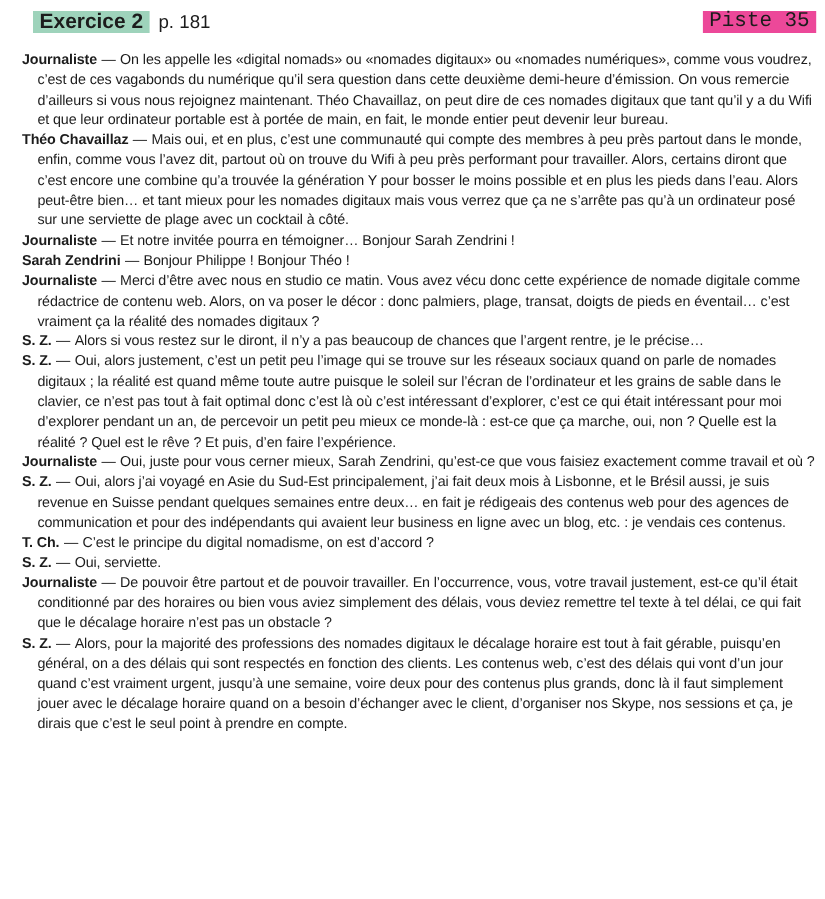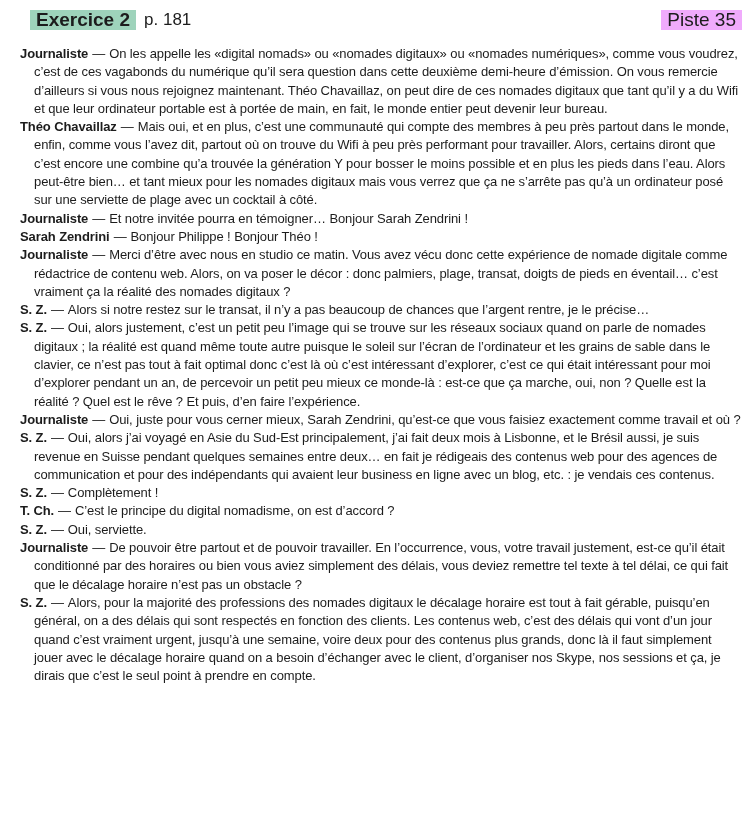--- a/index.html
+++ b/index.html
@@ -53,46 +53,45 @@
 </head>
 <body>
 
 <div class="page">
 
   <div class="page-header">
     <div class="header-left">
       <span class="badge badge-exercise" style="background: rgb(158, 211, 187);">Exercice 2</span>
       <span class="page-ref">p. 181</span>
     </div>
-    <span class="badge badge-track" style="background: #f0abfc;">Piste 35</span>
+    <span class="badge badge-track" style="background: #ec4899; font-family: Liberation Mono, monospace;">Piste 35</span>
   </div>
 
   <div class="transcript">
 
     <p class="turn"><b class="speaker">Journaliste</b><span class="sep">—</span><span class="utterance">On les appelle les «digital nomads» ou «nomades digitaux» ou «nomades numériques», comme vous voudrez, c’est de ces vagabonds du numérique qu’il sera question dans cette deuxième demi-heure d’émission. On vous remercie d’ailleurs si vous nous rejoignez maintenant. Théo Chavaillaz, on peut dire de ces nomades digitaux que tant qu’il y a du Wifi et que leur ordinateur portable est à portée de main, en fait, le monde entier peut devenir leur bureau.</span></p>
 
     <p class="turn"><b class="speaker">Théo Chavaillaz</b><span class="sep">—</span><span class="utterance">Mais oui, et en plus, c’est une communauté qui compte des membres à peu près partout dans le monde, enfin, comme vous l’avez dit, partout où on trouve du Wifi à peu près performant pour travailler. Alors, certains diront que c’est encore une combine qu’a trouvée la génération Y pour bosser le moins possible et en plus les pieds dans l’eau. Alors peut-être bien… et tant mieux pour les nomades digitaux mais vous verrez que ça ne s’arrête pas qu’à un ordinateur posé sur une serviette de plage avec un cocktail à côté.</span></p>
 
     <p class="turn"><b class="speaker">Journaliste</b><span class="sep">—</span><span class="utterance">Et notre invitée pourra en témoigner… Bonjour Sarah Zendrini !</span></p>
 
     <p class="turn"><b class="speaker">Sarah Zendrini</b><span class="sep">—</span><span class="utterance">Bonjour Philippe ! Bonjour Théo !</span></p>
 
     <p class="turn"><b class="speaker">Journaliste</b><span class="sep">—</span><span class="utterance">Merci d’être avec nous en studio ce matin. Vous avez vécu donc cette expérience de nomade digitale comme rédactrice de contenu web. Alors, on va poser le décor : donc palmiers, plage, transat, doigts de pieds en éventail… c’est vraiment ça la réalité des nomades digitaux ?</span></p>
 
-    <p class="turn"><b class="speaker">S. Z.</b><span class="sep">—</span><span class="utterance">Alors si notre restez sur le transat, il n’y a pas beaucoup de chances que l’argent rentre, je le précise…</span></p>
+    <p class="turn"><b class="speaker">S. Z.</b><span class="sep">—</span><span class="utterance">Alors si vous restez sur le diront, il n’y a pas beaucoup de chances que l’argent rentre, je le précise…</span></p>
 
 
     <p class="turn"><b class="speaker">S. Z.</b><span class="sep">—</span><span class="utterance">Oui, alors justement, c’est un petit peu l’image qui se trouve sur les réseaux sociaux quand on parle de nomades digitaux ; la réalité est quand même toute autre puisque le soleil sur l’écran de l’ordinateur et les grains de sable dans le clavier, ce n’est pas tout à fait optimal donc c’est là où c’est intéressant d’explorer, c’est ce qui était intéressant pour moi d’explorer pendant un an, de percevoir un petit peu mieux ce monde-là : est-ce que ça marche, oui, non ? Quelle est la réalité ? Quel est le rêve ? Et puis, d’en faire l’expérience.</span></p>
 
     <p class="turn"><b class="speaker">Journaliste</b><span class="sep">—</span><span class="utterance">Oui, juste pour vous cerner mieux, Sarah Zendrini, qu’est-ce que vous faisiez exactement comme travail et où ?</span></p>
 
     <p class="turn"><b class="speaker">S. Z.</b><span class="sep">—</span><span class="utterance">Oui, alors j’ai voyagé en Asie du Sud-Est principalement, j’ai fait deux mois à Lisbonne, et le Brésil aussi, je suis revenue en Suisse pendant quelques semaines entre deux… en fait je rédigeais des contenus web pour des agences de communication et pour des indépendants qui avaient leur business en ligne avec un blog, etc. : je vendais ces contenus.</span></p>
 
 
-    <p class="turn"><b class="speaker">S. Z.</b><span class="sep">—</span><span class="utterance">Complètement !</span></p>
 
     <p class="turn"><b class="speaker">T. Ch.</b><span class="sep">—</span><span class="utterance">C’est le principe du digital nomadisme, on est d’accord ?</span></p>
 
     <p class="turn"><b class="speaker">S. Z.</b><span class="sep">—</span><span class="utterance">Oui, serviette.</span></p>
 
     <p class="turn"><b class="speaker">Journaliste</b><span class="sep">—</span><span class="utterance">De pouvoir être partout et de pouvoir travailler. En l’occurrence, vous, votre travail justement, est-ce qu’il était conditionné par des horaires ou bien vous aviez simplement des délais, vous deviez remettre tel texte à tel délai, ce qui fait que le décalage horaire n’est pas un obstacle ?</span></p>
 
     <p class="turn"><b class="speaker">S. Z.</b><span class="sep">—</span><span class="utterance">Alors, pour la majorité des professions des nomades digitaux le décalage horaire est tout à fait gérable, puisqu’en général, on a des délais qui sont respectés en fonction des clients. Les contenus web, c’est des délais qui vont d’un jour quand c’est vraiment urgent, jusqu’à une semaine, voire deux pour des contenus plus grands, donc là il faut simplement jouer avec le décalage horaire quand on a besoin d’échanger avec le client, d’organiser nos Skype, nos sessions et ça, je dirais que c’est le seul point à prendre en compte.</span></p>
 
   </div>

